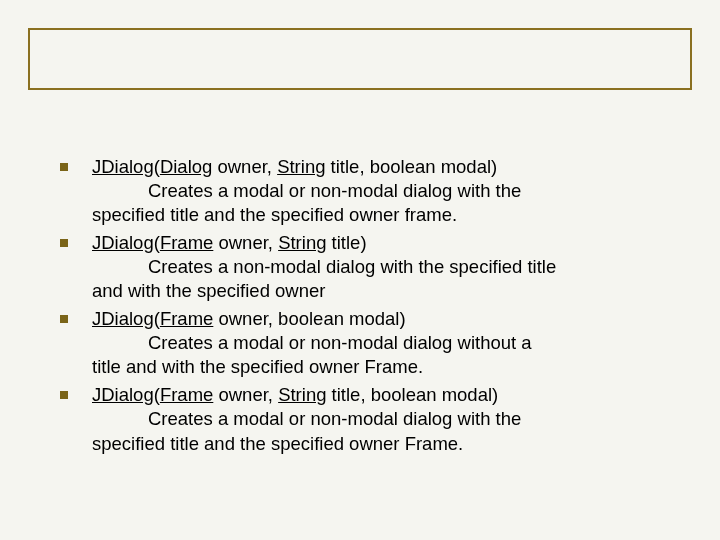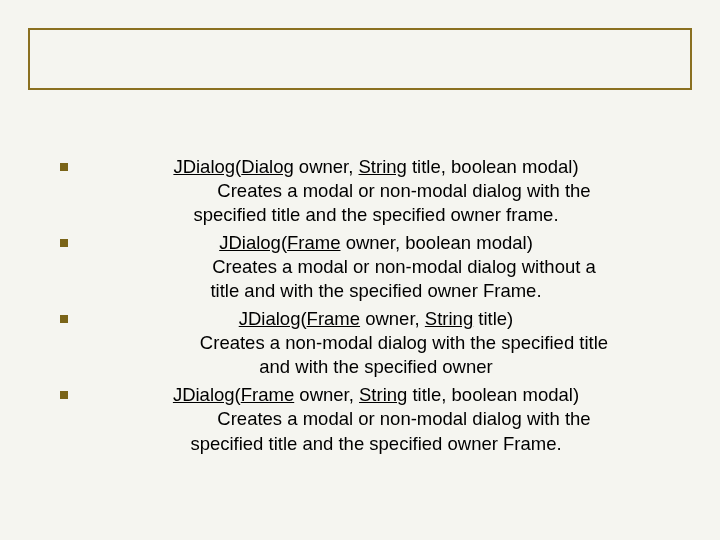--- a/index.html
+++ b/index.html
@@ -16,21 +16,20 @@
     left: 28px;
     right: 28px;
     height: 62px;
     border: 2.5px solid #8a7020;
   }
   .content {
     position: absolute;
     top: 155px;
     left: 60px;
     right: 60px;
-    text-align: center;
   }
   .item {
     display: flex;
     align-items: flex-start;
     margin-bottom: 4px;
   }
   .bullet {
     width: 8px;
     height: 8px;
     background: #7a6418;
@@ -68,32 +67,32 @@
     <div class="text-block">
       <span class="link">JDialog</span><span>(</span><span class="link">Dialog</span><span> owner, </span><span class="link">String</span><span> title, boolean modal)</span>
       <span class="desc"><span class="indent"></span><span>Creates a modal or non-modal dialog with the</span></span>
       <span class="desc">specified title and the specified owner frame.</span>
     </div>
   </div>
 
   <div class="item">
     <div class="bullet"></div>
     <div class="text-block">
-      <span class="link">JDialog</span><span>(</span><span class="link">Frame</span><span> owner, boolean modal)</span>
-      <span class="desc"><span class="indent"></span><span>Creates a modal or non-modal dialog without a</span></span>
-      <span class="desc">title and with the specified owner Frame.</span>
+      <span class="link">JDialog</span><span>(</span><span class="link">Frame</span><span> owner, </span><span class="link">String</span><span> title)</span>
+      <span class="desc"><span class="indent"></span><span>Creates a non-modal dialog with the specified title</span></span>
+      <span class="desc">and with the specified owner</span>
     </div>
   </div>
 
   <div class="item">
     <div class="bullet"></div>
     <div class="text-block">
-      <span class="link">JDialog</span><span>(</span><span class="link">Frame</span><span> owner, </span><span class="link">String</span><span> title)</span>
-      <span class="desc"><span class="indent"></span><span>Creates a non-modal dialog with the specified title</span></span>
-      <span class="desc">and with the specified owner</span>
+      <span class="link">JDialog</span><span>(</span><span class="link">Frame</span><span> owner, boolean modal)</span>
+      <span class="desc"><span class="indent"></span><span>Creates a modal or non-modal dialog without a</span></span>
+      <span class="desc">title and with the specified owner Frame.</span>
     </div>
   </div>
 
   <div class="item">
     <div class="bullet"></div>
     <div class="text-block">
       <span class="link">JDialog</span><span>(</span><span class="link">Frame</span><span> owner, </span><span class="link">String</span><span> title, boolean modal)</span>
       <span class="desc"><span class="indent"></span><span>Creates a modal or non-modal dialog with the</span></span>
       <span class="desc">specified title and the specified owner Frame.</span>
     </div>

